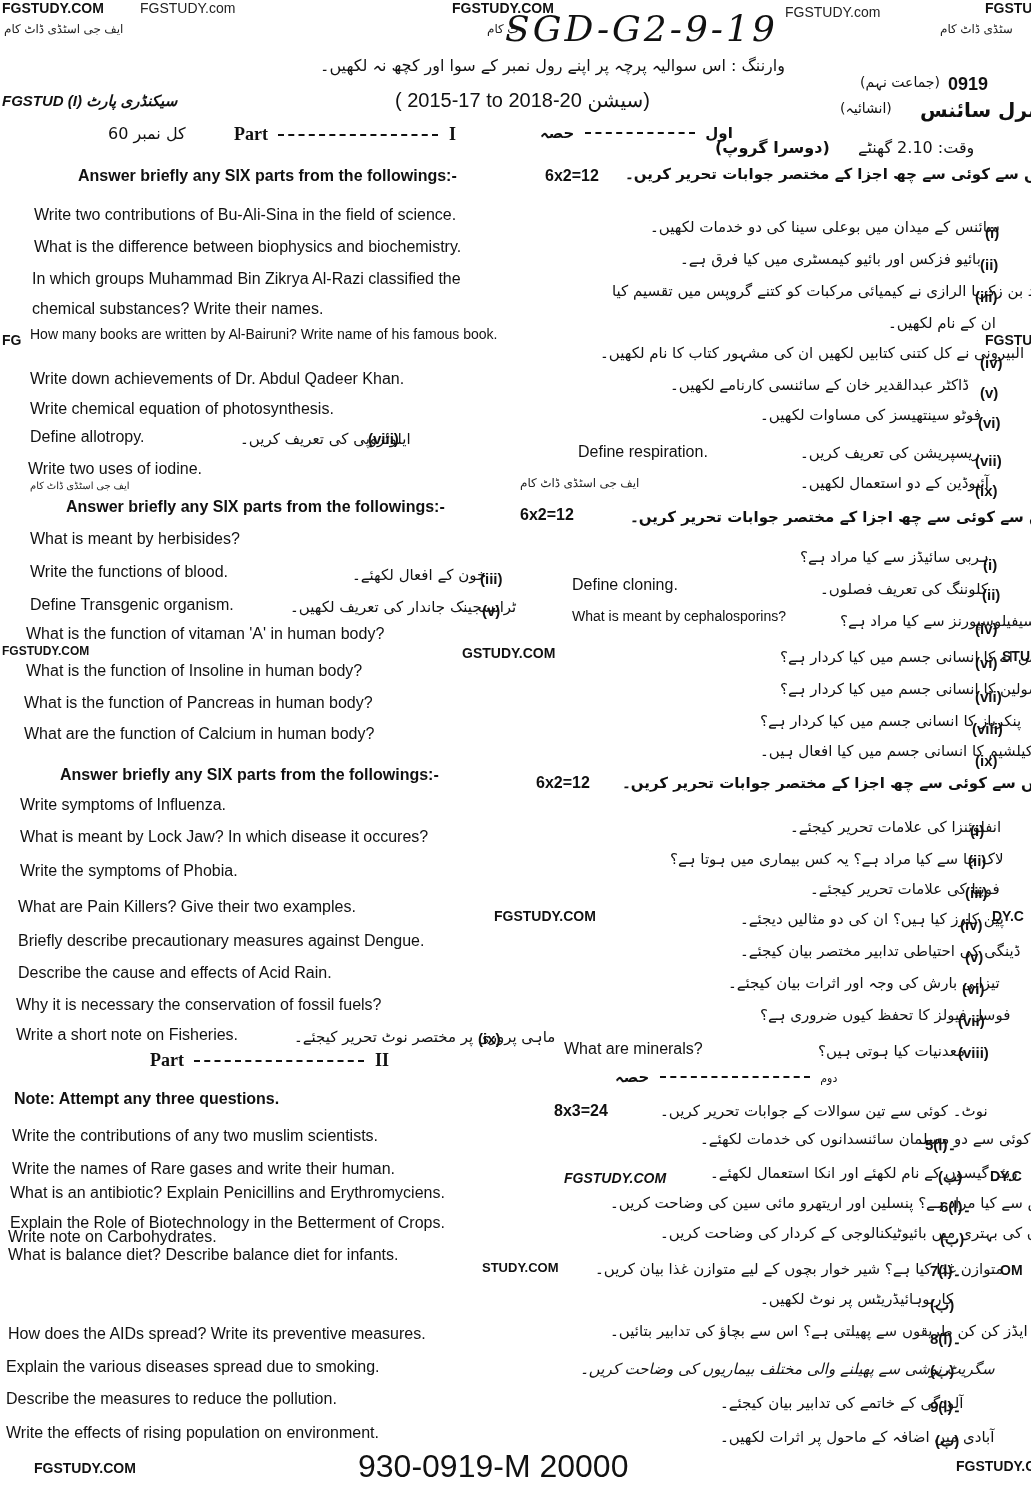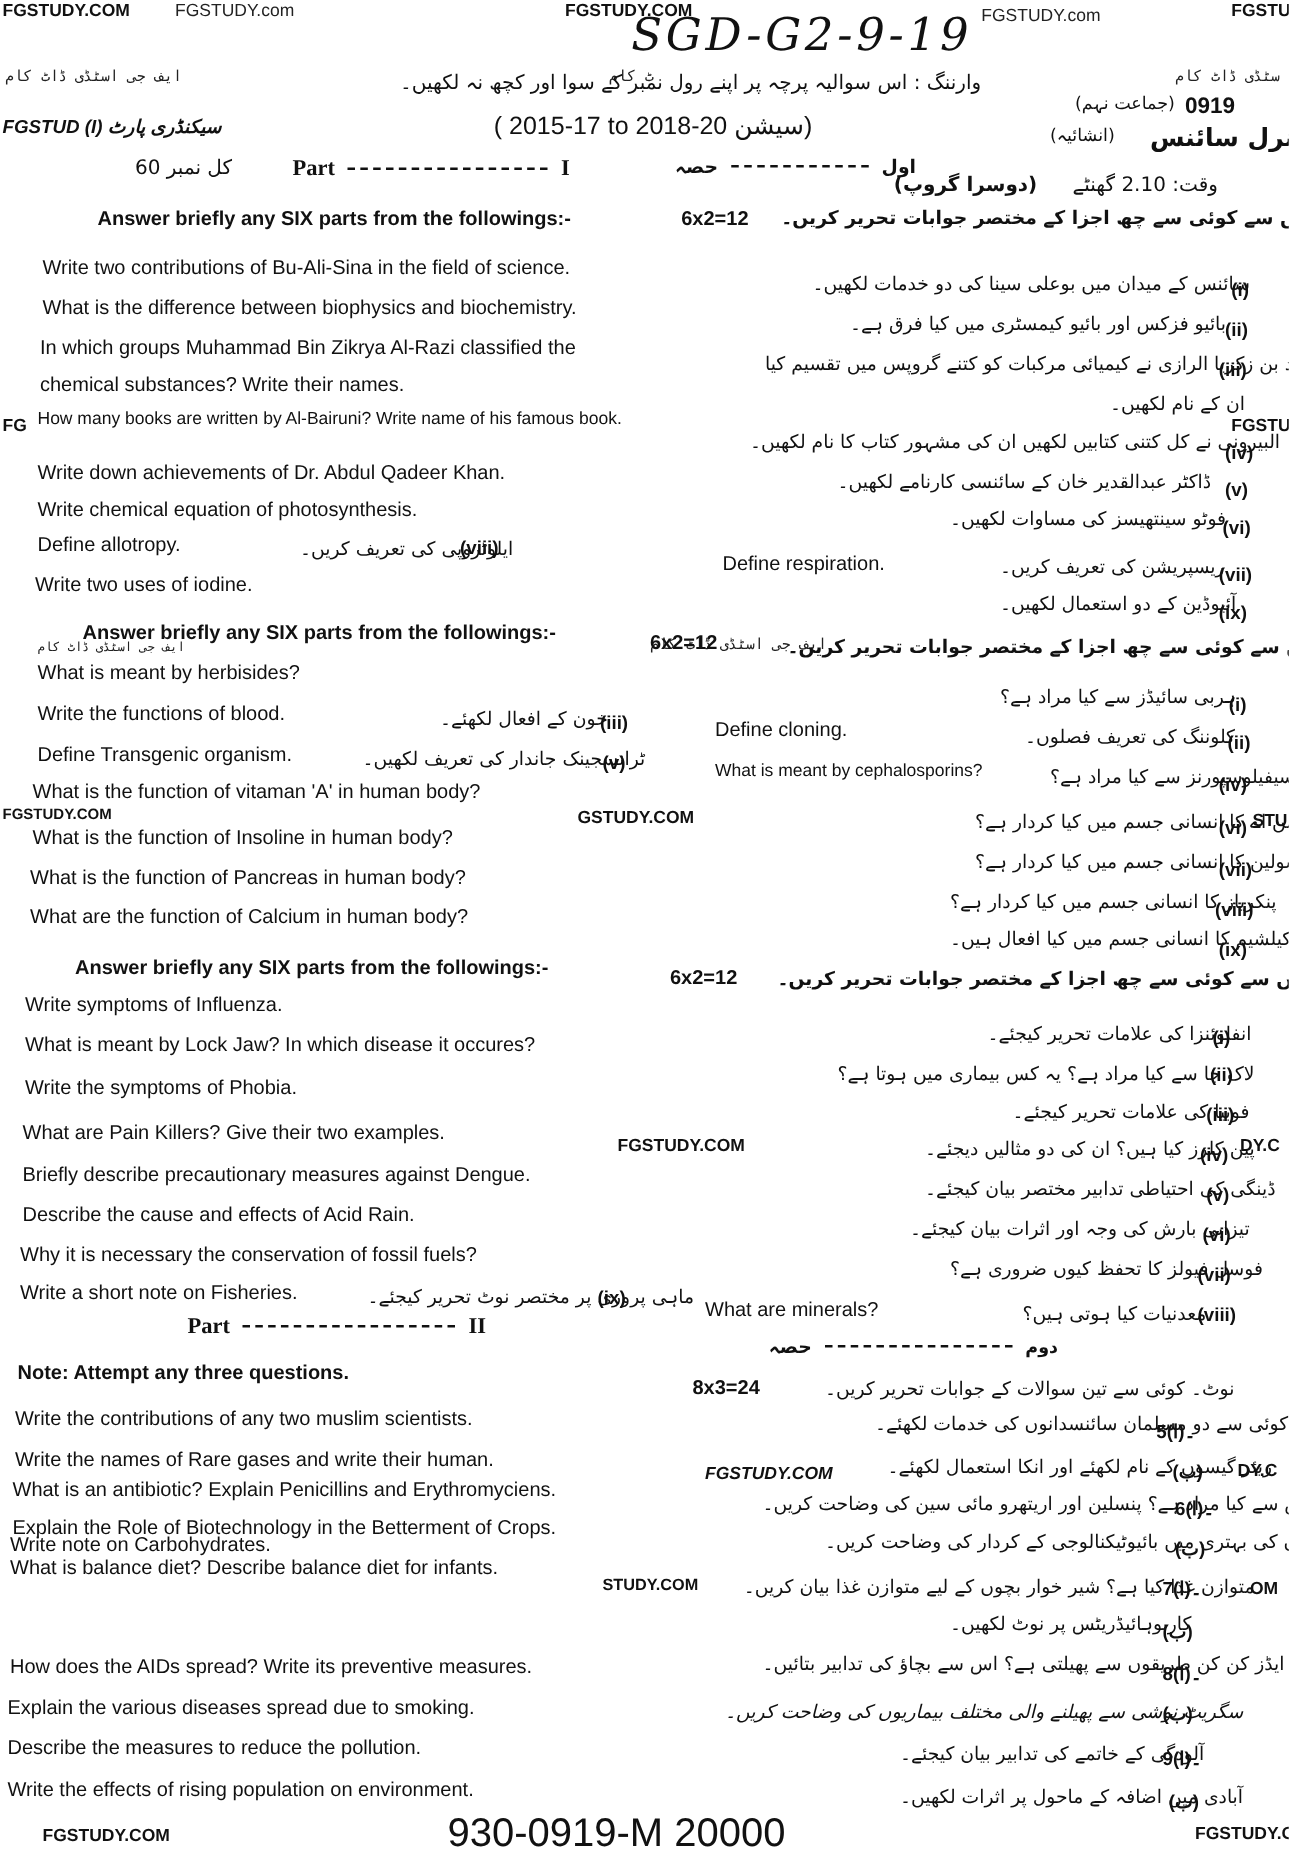--- a/index.html
+++ b/index.html
@@ -4,21 +4,21 @@
 <style>
   html, body { margin: 0; padding: 0; background: #ffffff; }
   body {
     width: 1031px; height: 1488px; position: relative; overflow: hidden;
     font-family: "Liberation Sans", sans-serif; color: #111;
   }
   .abs { position: absolute; white-space: nowrap; }
   .wm { font-family: "Liberation Sans", sans-serif; font-weight: bold; font-size: 14px; color: #111; }
   .wm-light { font-family: "Liberation Sans", sans-serif; font-size: 14px; color: #222; font-weight: normal; }
   .urdu { font-family: "DejaVu Sans", sans-serif; direction: rtl; font-size: 15px; color: #111; }
-  .urdu-sm { font-family: Liberation Mono, monospace; direction: rtl; font-size: 10px; color: #222; margin-top: 32px; }
+  .urdu-sm { font-family: Liberation Sans, sans-serif; direction: rtl; font-size: 10px; color: #222; }
   .en { font-family: "Liberation Sans", sans-serif; font-size: 16px; color: #111; }
   .en-b { font-family: "Liberation Sans", sans-serif; font-size: 16px; font-weight: bold; color: #111; }
   .serif-b { font-family: "Liberation Serif", serif; font-weight: bold; font-size: 18px; }
   .num { font-family: "Liberation Sans", sans-serif; font-weight: bold; font-size: 16px; }
   .roman { font-family: "Liberation Sans", sans-serif; font-weight: bold; font-size: 15px; }
   .handwritten { font-family: "DejaVu Serif", serif; font-style: italic; font-size: 36px; letter-spacing: 3px; color: #111; }
   .dash { border-bottom: 2px dashed #111; display: inline-block; }
   .footer-code { font-family: "Liberation Sans", sans-serif; font-size: 32px; color: #111; }
 </style>
 </head>
@@ -186,21 +186,21 @@
 <div class="abs en" style="left:564px;top:1040px;">What are minerals?</div>
 <div class="abs urdu" style="left:818px;top:1042px;">معدنیات کیا ہوتی ہیں؟</div>
 <div class="abs roman" style="left:958px;top:1044px;">(viii)</div>
 
 <div class="abs" style="left:150px;top:1050px;">
   <span class="serif-b">Part</span>
   <span class="dash" style="width:170px;margin:0 6px 4px 6px;"></span>
   <span class="serif-b">II</span>
 </div>
 <div class="abs" style="left:575px;top:1068px;">
-  <span class="urdu" style="font-weight:bold;font-size:14px;">دوم</span>
+  <span class="urdu" style="font-weight:normal;font-size:11px;">دوم</span>
   <span class="dash" style="width:150px;margin:0 6px 4px 6px;"></span>
   <span class="urdu" style="font-weight:bold;margin-left:40px;">حصہ</span>
 </div>
 
 <div class="abs en-b" style="left:14px;top:1090px;">Note: Attempt any three questions.</div>
 <div class="abs num" style="left:554px;top:1102px;">8x3=24</div>
 <div class="abs urdu" style="left:660px;top:1102px;">نوٹ۔   کوئی سے تین سوالات کے جوابات تحریر کریں۔</div>
 
 <div class="abs en" style="left:12px;top:1127px;">Write the contributions of any two muslim scientists.</div>
 <div class="abs urdu" style="left:700px;top:1130px;">کوئی سے دو مسلمان سائنسدانوں کی خدمات لکھئے۔</div>

